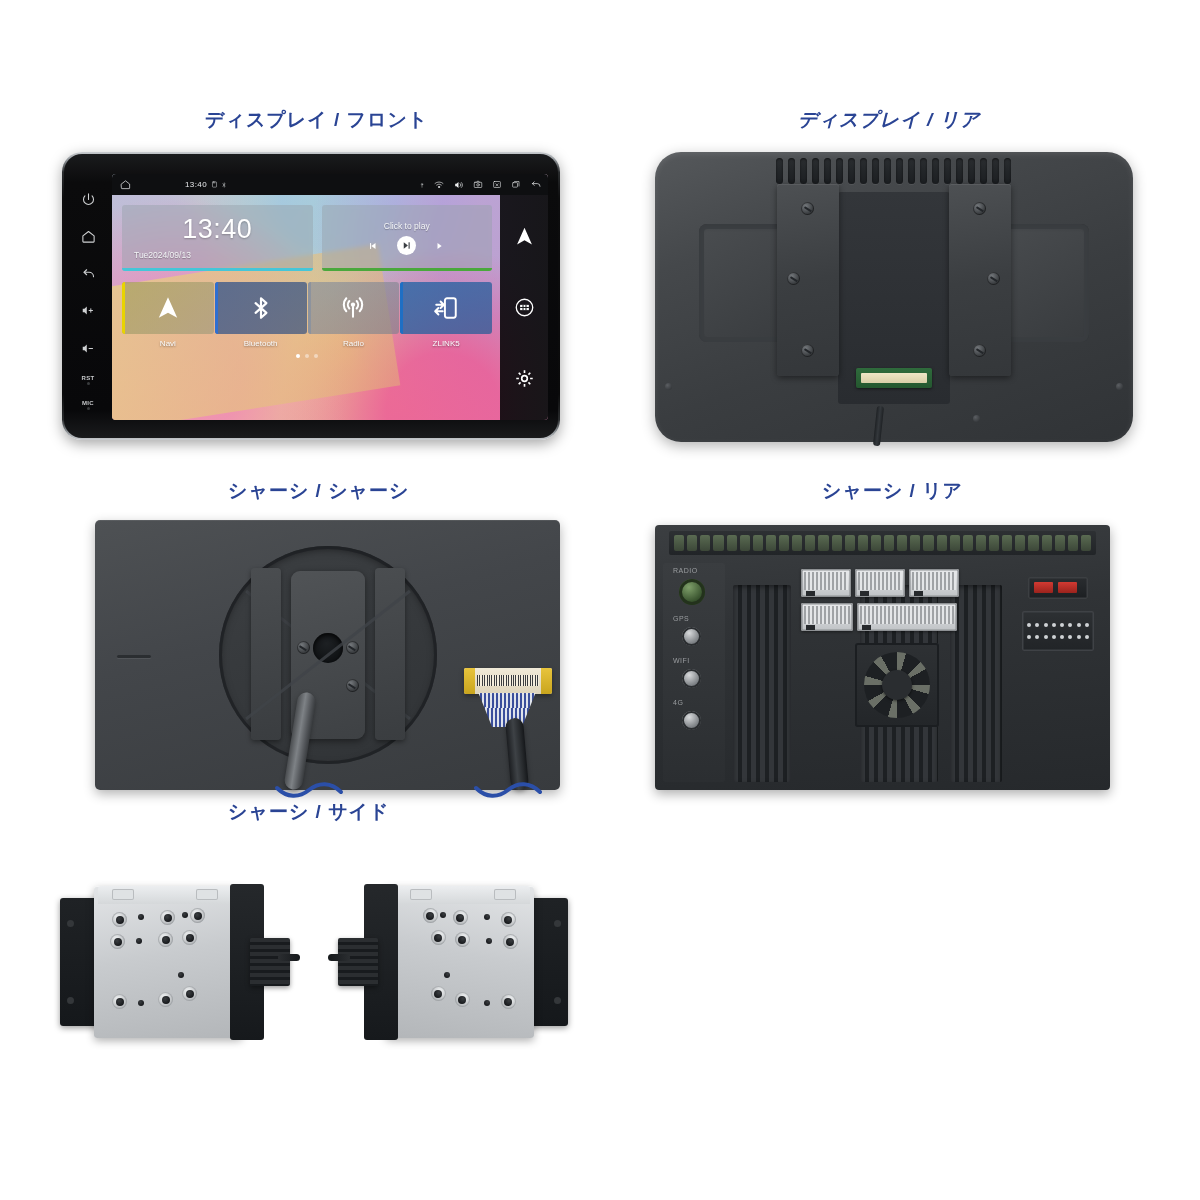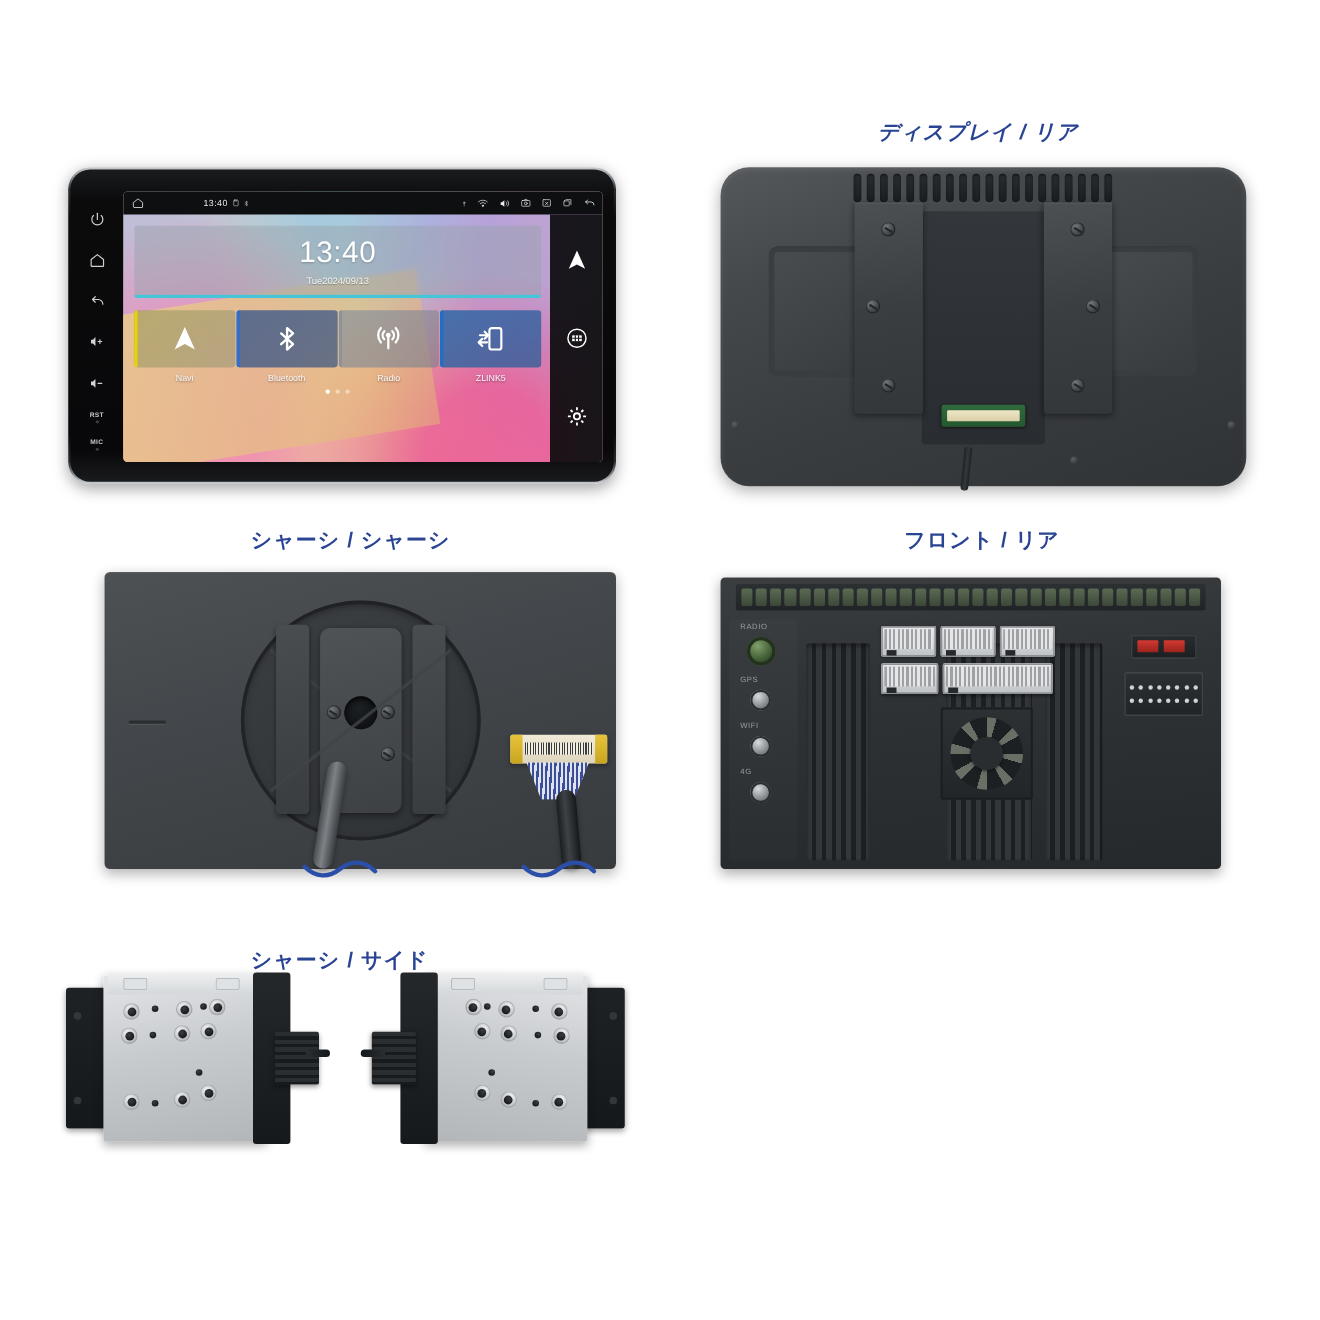--- a/index.html
+++ b/index.html
@@ -96,21 +96,21 @@
     flex:1; border-radius:3px; position:relative; overflow:hidden;
     background:rgba(150,162,170,.46);
     backdrop-filter:blur(2px);
   }
   .widget:after{ content:"";position:absolute;left:0;right:0;bottom:0;height:3px;}
   .w-clock:after{ background:#45c6d8; }
   .w-media:after{ background:#4aa83c; }
   .w-clock{ display:flex;flex-direction:column;justify-content:center;padding:4px 10px;}
   .big-time{ color:#fff;font-size:27px;line-height:1;font-weight:normal;text-align:center;
     letter-spacing:.5px;text-shadow:0 1px 2px rgba(0,0,0,.25); }
-  .dt-row{ display:flex;justify-content:center;align-items:center;margin-top:7px;padding:0 2px;}
+  .dt-row{ display:flex;justify-content:flex-start;align-items:center;margin-top:7px;padding:0 2px;}
   .dt-row span{ color:#f2f4f6;font-size:8.5px;text-shadow:0 1px 1px rgba(0,0,0,.3); }
   .w-media{ display:flex;flex-direction:column;align-items:center;justify-content:center;gap:5px;}
   .mtitle{ color:#f4f6f8;font-size:8.5px;text-shadow:0 1px 1px rgba(0,0,0,.3);}
   .mctrl{ display:flex;align-items:center;gap:19px;}
   .mbtn{ display:flex;align-items:center;justify-content:center;}
   .mbtn svg{ fill:#fff; }
   .mplay{ width:19px;height:19px;border-radius:50%;background:#fff;display:flex;
     align-items:center;justify-content:center;}
   .mplay svg{ width:11px;height:11px;fill:#3b3f44;}
 
@@ -314,24 +314,25 @@
     background:radial-gradient(circle at 38% 34%,#3a3d40,#17191c 72%);}
   .dimple{ position:absolute;border-radius:50%;
     background:radial-gradient(circle at 40% 34%,#f2f4f5,#b0b3b6 76%);
     box-shadow:inset 0 0 0 1px rgba(150,153,156,.6);}
 </style>
 </head>
 <body>
 
 <div class="sheet">
 
+  <div class="section-label" style="left:205px;top:107px;">ディスプレイ / フロント</div>
   <div class="section-label" style="left:798px;top:107px;font-style:italic;">ディスプレイ / リア</div>
   <div class="section-label" style="left:228px;top:478px;">シャーシ / シャーシ</div>
-  <div class="section-label" style="left:822px;top:478px;">フロント / リア</div>
-  <div class="section-label" style="left:228px;top:860px;">シャーシ / サイド</div>
+  <div class="section-label" style="left:822px;top:478px;">シャーシ / リア</div>
+  <div class="section-label" style="left:228px;top:799px;">シャーシ / サイド</div>
 
   <div class="dev-front">
     <div class="front-shell"></div>
 
     <div class="btn-col">
       <div class="hwbtn">
         <svg viewBox="0 0 24 24">
             <path d="M12 3v9"></path>
             <path d="M6.3 6.3a8 8 0 1 0 11.4 0"></path>
           </svg>
@@ -441,20 +442,42 @@
         </div>
       </div>
 
       <div class="content">
         <div class="wrow">
           <div class="widget w-clock">
             <div class="big-time">13:40</div>
             <div class="dt-row">
               <span>Tue</span>
               <span>2024/09/13</span>
+            </div>
+          </div>
+          <div class="widget w-media">
+            <div class="mtitle">Click to play</div>
+            <div class="mctrl">
+              <span class="mbtn">
+                <svg width="10" height="10" viewBox="0 0 24 24">
+                    <path d="M18 5v14L8 12z"></path>
+                    <rect x="5" y="5" width="2.4" height="14"></rect>
+                  </svg>
+              </span>
+              <span class="mplay">
+                <svg viewBox="0 0 24 24">
+                    <path d="M6 5v14l9-7z"></path>
+                    <rect x="16.5" y="5" width="2.4" height="14"></rect>
+                  </svg>
+              </span>
+              <span class="mbtn">
+                <svg width="10" height="10" viewBox="0 0 24 24">
+                    <path d="M6 5v14l10-7z"></path>
+                  </svg>
+              </span>
             </div>
           </div>
         </div>
 
         <div class="approw">
           <div class="app">
             <div class="app-tile t-navi">
               <svg viewBox="0 0 24 24">
                   <path d="M12 2 3.5 21 12 16.4 20.5 21z" fill="#ffffff"></path>
                 </svg>

